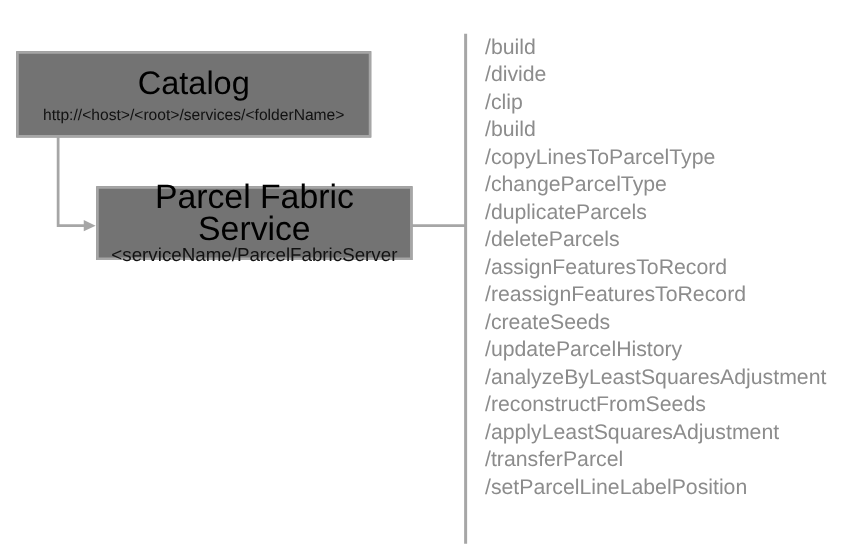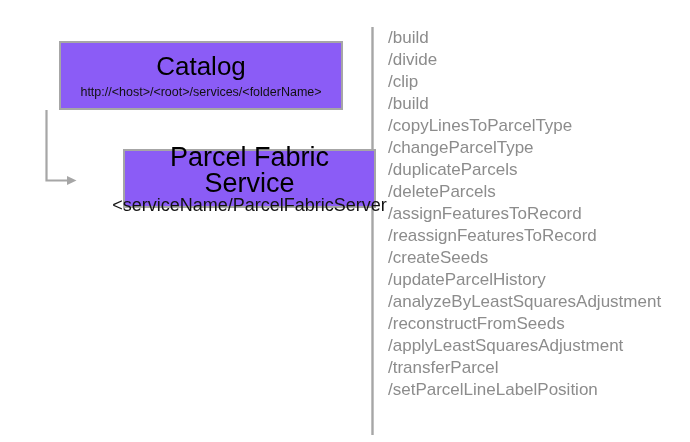--- a/index.html
+++ b/index.html
@@ -30,28 +30,27 @@
     left: 0; top: 0;
     width: 690px;
     height: 442px;
     pointer-events: none;
   }
 
   
   .node-box {
     position: absolute;
     box-sizing: border-box;
-    background: #8b5cf6;
+    background: #737373;
     border: 2px solid #a6a6a6;
     display: flex;
     flex-direction: column;
     align-items: center;
     justify-content: center;
     text-align: center;
-    margin-left: 46px;
   }
   .node-title {
     color: #000000;
     font-size: 25px;
     line-height: 30px;
     font-weight: 400;
     letter-spacing: 0px;
   }
   .node-subtitle {
     color: #111111;
@@ -69,21 +68,21 @@
   }
   #catalog-box .node-title { font-size: 26px; }
 
   #service-box {
     left: 77px;
     top: 149px;
     width: 253px;
     height: 59px;
   }
   #service-box .node-title { font-size: 27px; line-height: 26px; }
-  #service-box .node-subtitle { font-size: 18px; margin-top: 1px; }
+  #service-box .node-subtitle { font-size: 15px; margin-top: 1px; }
 
   
   #operations-list {
     position: absolute;
     left: 388px;
     top: 27px;
     width: 305px;
     margin: 0;
     padding: 0;
     list-style: none;

